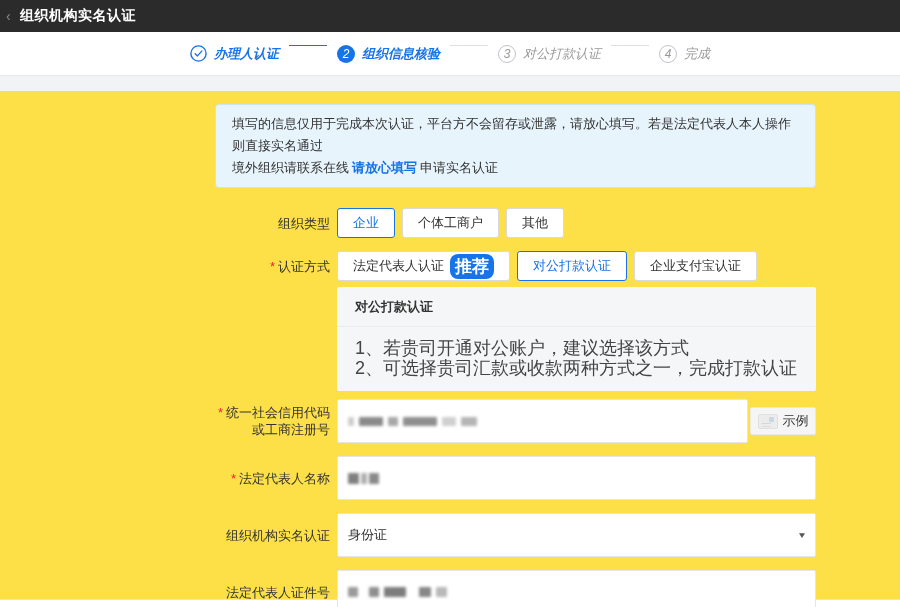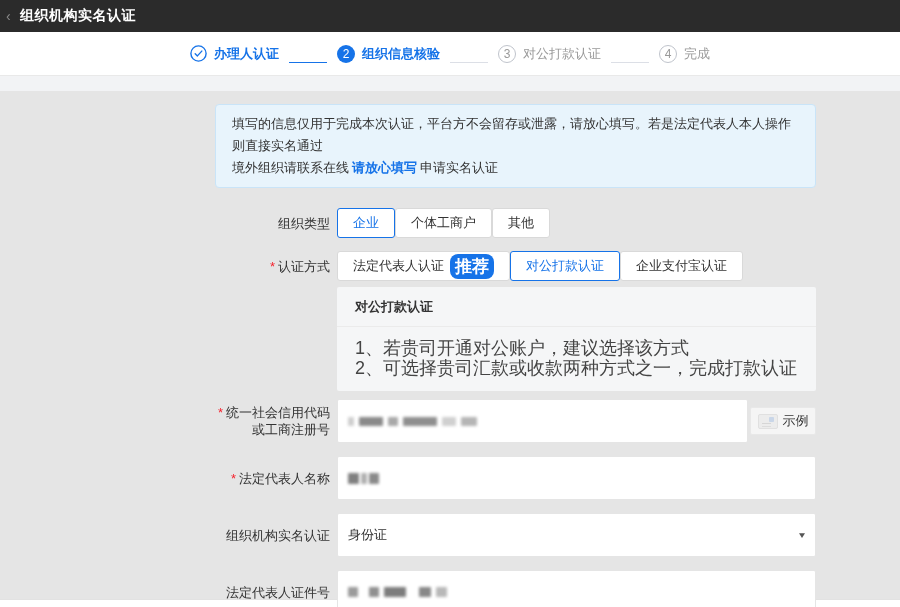--- a/index.html
+++ b/index.html
@@ -5,48 +5,48 @@
   * { margin:0; padding:0; box-sizing:border-box; }
   html,body { width:900px; height:607px; background:#fff; font-family:"Liberation Sans","DejaVu Sans",sans-serif; color:#333; overflow:hidden; }
 
   
   .app-header { height:32px; background:#2b2b2b; display:flex; align-items:center; padding-left:6px; }
   .back-ico { color:#8a8a8a; font-size:14px; width:12px; line-height:1; }
   .app-title { color:#fff; font-size:14px; font-weight:bold; margin-left:2px; letter-spacing:.5px; }
 
   
   .steps-bar { height:43px; background:#fff; display:flex; align-items:center; justify-content:center; }
-  .steps { display:flex; align-items:flex-end; }
+  .steps { display:flex; align-items:flex-start;font-style:italic; }
   .step { display:flex; align-items:center; font-size:13px; }
   .step .txt { margin-left:7px; }
   .step.done .txt, .step.current .txt { color:#1673e8; font-weight:bold; }
   .step.pending .txt { color:#999; font-weight:normal; }
   .snum { width:18px; height:18px; border-radius:50%; display:flex; align-items:center; justify-content:center; font-size:12px; }
   .current .snum { background:#1673e8; color:#fff; }
   .pending .snum { border:1px solid #c0c4cc; color:#999; background:#fff; }
   .connector { width:38px; height:0; border-top:1.5px solid #dcdfe6; margin:0 10px; }
   .connector.blue { border-top-color:#1673e8; }
 
   
   .band { height:16px; background:#f2f3f5; border-top:1px solid #e9e9e9; }
 
   
-  .main { background:#e5e5e5; height:508px; padding-top:13px; }
+  .main { background:#fde047; height:508px; padding-top:13px; }
   .content { width:601px; margin-left:215px; }
 
   .notice { background:#e8f4fc; border:1px solid #c9e4f8; border-radius:4px; padding:8px 16px; font-size:13px; line-height:22px; color:#333; }
   .notice a { color:#1673e8; text-decoration:none; font-weight:bold; margin:0 3px; cursor:pointer; }
 
   .form { margin-top:20px; }
   .row { display:flex; align-items:center; margin-bottom:13px; }
   .lbl { width:115px; text-align:right; font-size:13px; color:#333; padding-right:0; line-height:17px; flex-shrink:0; }
   .req { color:#f5222d; margin-right:3px; font-size:13px; }
   .field { margin-left:7px; width:479px; display:flex; align-items:center; }
 
-  .type-btn { height:30px; padding:0 15px; background:#fff; border:1px solid #d9d9d9; border-radius:3px; font-size:13px; color:#333; display:inline-flex; align-items:center; cursor:pointer; font-family:inherit; }
+  .type-btn { height:30px; padding:0 15px; background:#fff; border:1px solid #d9d9d9; border-radius:3px; font-size:13px; color:#333; margin-right:7px; display:inline-flex; align-items:center; cursor:pointer; font-family:inherit; }
   .type-btn.sel { border-color:#1673e8; color:#1673e8; }
   .badge { background:#1673e8; color:#fff; font-size:17px; padding:1px 5px; border-radius:8px; margin-left:6px; font-weight:bold; }
 
   .panel { background:#f5f6f7; border-radius:2px; width:479px; margin:-7px 0 8px 122px; }
   .panel-title { font-size:13px; font-weight:bold; color:#333; padding:11px 18px 10px; border-bottom:1px solid #ebebeb; }
   .panel-body { padding:11px 18px 13px; font-size:18px; line-height:20px; color:#444; }
 
   .inp { height:44px; border:1px solid #e5e5e5; border-radius:2px; background:#fff; flex:1; display:flex; align-items:center; padding:0 10px; font-size:13px; color:#333; }
   .inp.select { justify-content:space-between; cursor:pointer; }
   .chev { color:#555; font-size:12px; transform:scaleY(.8); }

